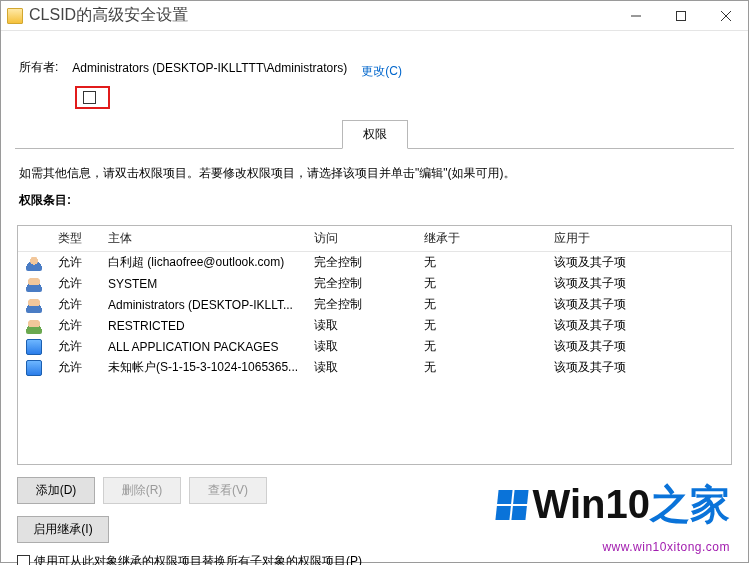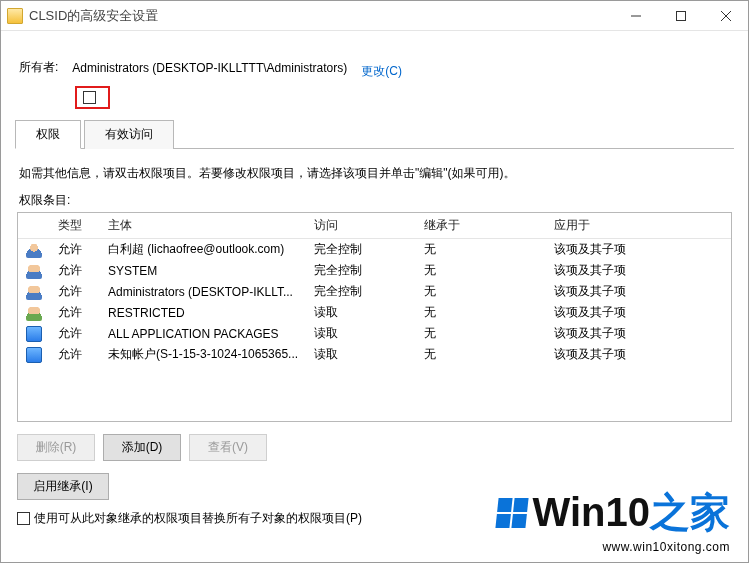--- a/index.html
+++ b/index.html
@@ -29,21 +29,21 @@
     .titlebar .folder-icon {
       width: 16px; height: 16px;
       background: linear-gradient(180deg,#ffe9a6,#f5c13b);
       border: 1px solid #d2a730;
       border-radius: 1px;
       margin-right: 6px;
     }
     .titlebar .title {
       flex: 1;
       color: #444;
-      font-size: 13px;
+      font-size: 16px;
     }
     .winbtns { display: flex; height: 100%; }
     .winbtn {
       width: 45px; height: 100%;
       display: flex; align-items: center; justify-content: center;
       color: #333;
     }
     .winbtn svg { width: 10px; height: 10px; }
     .content {
       padding: 14px 14px 10px 14px;
@@ -70,21 +70,22 @@
     .checkbox {
       width: 13px; height: 13px;
       border: 1px solid #333;
       background: #fff;
     }
     .tabs {
       position: relative;
       border-bottom: 1px solid #b8b8b8;
       display: flex;
       margin-top: 8px;
-      gap: 4px;
+      gap: 16px;
+      justify-content: center;
     }
     .tab {
       padding: 5px 20px;
       border: 1px solid #b8b8b8;
       border-bottom: none;
       background: #f7f7f7;
       position: relative;
       top: 1px;
       margin-right: -1px;
       font-size: 12px;
@@ -92,25 +93,26 @@
     .tab.active {
       background: #fff;
       border-bottom: 1px solid #fff;
     }
     .instructions {
       margin: 16px 4px 10px 4px;
       font-size: 12px;
       color: #000;
     }
     .perm-label {
-      margin: 8px 4px 3px 4px;
+      margin: 8px 4px 16px 4px;
+      font-weight: bold;
     }
     .table-wrap {
       border: 1px solid #b8b8b8;
-      height: 210px;
+      height: 240px;
       margin: 0 2px;
       background: #fff;
       overflow: hidden;
     }
     table {
       width: 100%;
       border-collapse: collapse;
       font-size: 12px;
     }
     th {
@@ -195,22 +197,23 @@
       color: #111;
       letter-spacing: 0;
       display: flex;
       align-items: center;
       justify-content: flex-end;
       gap: 6px;
     }
     .watermark .brand .zhijia { color: #0a73d9; }
     .watermark .url {
       font-size: 12px;
-      color: #000000;
+      color: #a21caf;
       letter-spacing: 0.5px;
+      margin-top: 8px;
     }
     .winlogo {
       display: grid;
       grid-template-columns: 14px 14px;
       grid-template-rows: 14px 14px;
       gap: 2px;
       transform: skewX(-6deg);
     }
     .winlogo div { background: #0a73d9; }
   </style>
@@ -251,21 +254,20 @@
     </div>
 
     <div class="replace-owner-row">
       <span class="red-box">
         <span class="checkbox"></span>
       </span>
     </div>
 
     <div class="tabs">
       <div class="tab active">权限</div>
-      <div class="tab">有效访问</div>
     </div>
 
     <div class="instructions">如需其他信息，请双击权限项目。若要修改权限项目，请选择该项目并单击"编辑"(如果可用)。</div>
 
     <div class="perm-label">权限条目:</div>
 
     <div class="table-wrap">
       <table>
         <thead>
           <tr>
@@ -324,22 +326,22 @@
               <td class="col-principal">未知帐户(S-1-15-3-1024-1065365...</td>
               <td class="col-access">读取</td>
               <td class="col-inherit">无</td>
               <td class="col-apply">该项及其子项</td>
             </tr>
           </tbody>
       </table>
     </div>
 
     <div class="buttons-row">
+      <button class="btn">添加(D)</button>
       <button class="btn disabled">删除(R)</button>
-      <button class="btn">添加(D)</button>
       <button class="btn disabled">查看(V)</button>
     </div>
     <div class="buttons-row">
       <button class="btn" style="min-width:92px">启用继承(I)</button>
     </div>
 
     <div class="replace-all-row">
       <span class="checkbox"></span>
       <span>使用可从此对象继承的权限项目替换所有子对象的权限项目(P)</span>
     </div>

